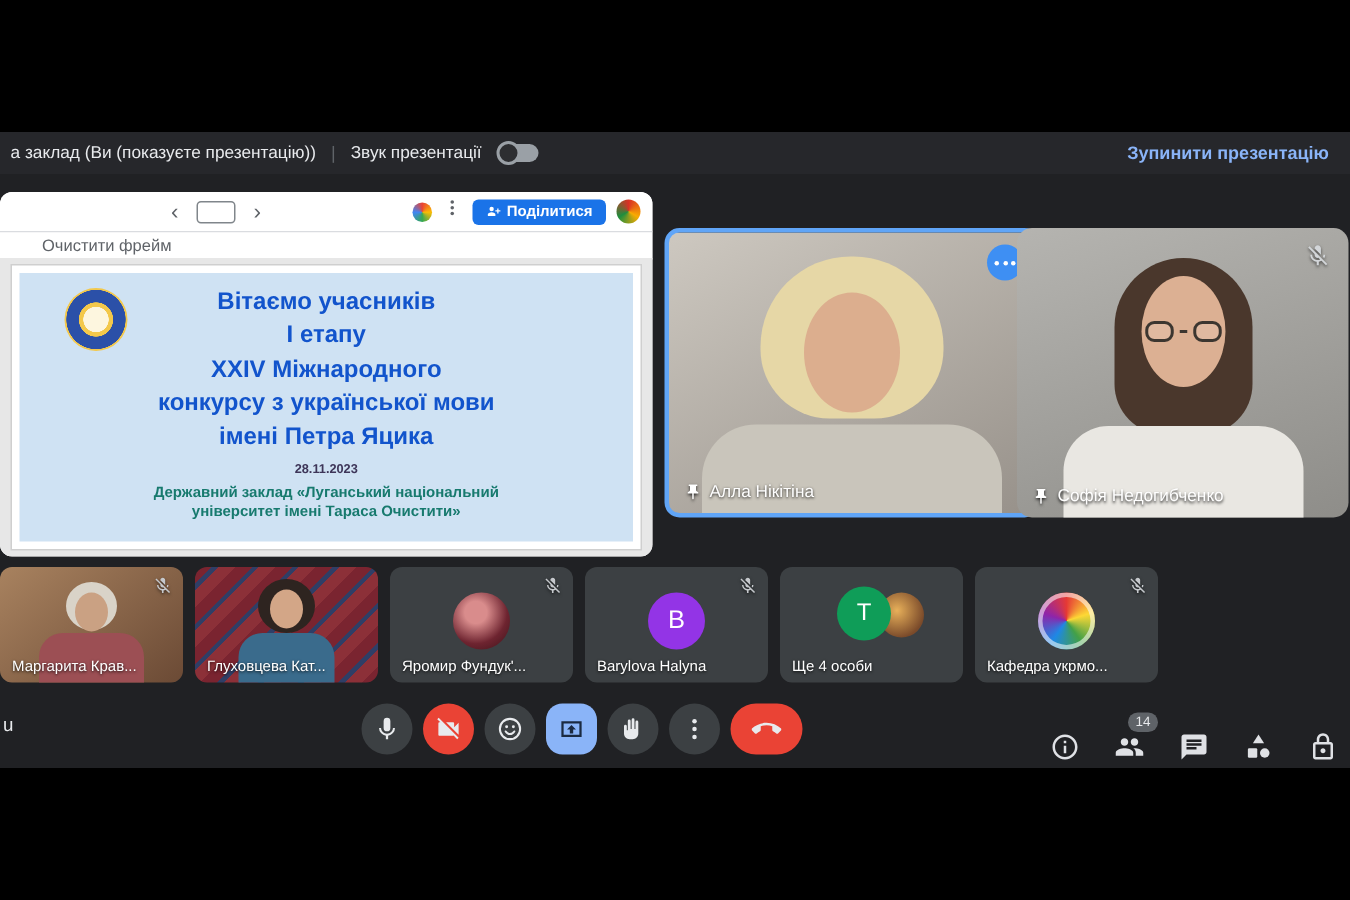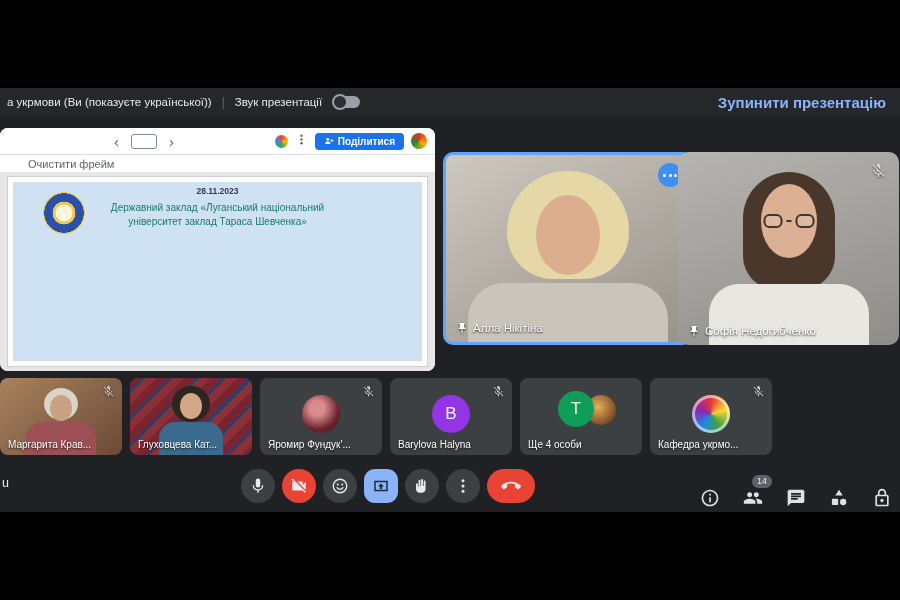--- a/index.html
+++ b/index.html
@@ -9,21 +9,21 @@
   .app-region{position:absolute;left:0;top:88px;width:900px;height:424px;background:#202124;}
   
   .top-bar{position:absolute;left:0;top:88px;width:900px;height:28px;background:#26272b;
            display:flex;align-items:center;z-index:5;}
   .tb-title{margin-left:7px;color:#e8eaed;font-size:11.5px;white-space:nowrap;}
   .tb-div{color:#5f6368;margin:0 10px;font-size:12px;}
   .tb-audio{color:#e8eaed;font-size:11.5px;}
   .toggle{position:relative;width:26px;height:12px;border-radius:7px;background:#9aa0a6;margin-left:12px;cursor:pointer;}
   .toggle .knob{position:absolute;left:-2px;top:-2px;width:16px;height:16px;border-radius:50%;
                 background:#2d2e31;border:2px solid #9aa0a6;box-sizing:border-box;}
-  .tb-stop{margin-left:auto;margin-right:14px;color:#8ab4f8;font-size:15px;font-weight:600;cursor:pointer;}
+  .tb-stop{margin-left:auto;margin-right:14px;color:#8ab4f8;font-size:12px;font-weight:600;cursor:pointer;}
   
   .pres-window{position:absolute;left:0;top:128px;width:435px;height:243px;background:#fff;
                border-radius:8px;overflow:hidden;z-index:2;}
   .pw-toolbar{height:26px;background:#fff;border-bottom:1px solid #dadce0;display:flex;align-items:center;}
   .pw-chev{color:#5f6368;font-size:15px;line-height:1;padding:0 6px;cursor:pointer;}
   .pw-framebox{width:24px;height:13px;border:1.5px solid #80868b;border-radius:3px;margin:0 6px;cursor:pointer;}
   .pw-right{margin-left:auto;display:flex;align-items:center;gap:7px;margin-right:8px;}
   .cast-dot{width:13px;height:13px;border-radius:50%;
             background:conic-gradient(#ea4335,#fbbc04,#34a853,#4285f4,#ea4335);cursor:pointer;}
   .pw-more svg{width:13px;height:13px;fill:#5f6368;}
@@ -37,21 +37,21 @@
   .slide-area{position:absolute;left:0;top:44px;right:0;bottom:0;background:#e7e7e7;}
   .slide{position:absolute;left:8px;top:5px;right:8px;bottom:5px;background:#fff;
          box-shadow:0 0 0 1px #cfcfcf;}
   .slide-inner{position:absolute;left:5px;top:5px;right:5px;bottom:5px;background:#cfe2f3;text-align:center;}
   .emblem{position:absolute;left:30px;top:10px;width:42px;height:42px;border-radius:50%;
           background:radial-gradient(circle,#fdf6df 0 28%,#f3c84b 29% 38%,#2b50a8 39% 66%,#f3c84b 67% 76%,#2b50a8 77% 100%);}
   .slide-title{padding-top:9px;}
   .slide-title div{color:#1254cc;font-weight:bold;font-size:16px;line-height:1.4;}
   .slide-date{margin-top:4px;color:#3d3558;font-weight:bold;font-size:8.5px;}
   .slide-inst{margin-top:5px;}
-  .slide-inst div{color:#177a6e;font-weight:normal;font-size:10px;line-height:1.35;}
+  .slide-inst div{color:#177a6e;font-weight:bold;font-size:10px;line-height:1.35;}
   
   .tile-main{position:absolute;top:152px;height:193px;border-radius:10px;overflow:hidden;
              box-sizing:border-box;cursor:pointer;}
   .tile-a{left:443px;width:250px;border:3px solid #60a5f7;
           background:linear-gradient(150deg,#cdc8c0,#97918a);}
   .tile-b{left:678px;width:221px;background:linear-gradient(160deg,#b5b4b0,#8e8d89);}
   .hair-a{position:absolute;left:50%;transform:translateX(-50%);top:16px;width:122px;height:108px;
           border-radius:60px 60px 46px 46px;background:#e6d7a6;}
   .face-a{position:absolute;left:50%;transform:translateX(-50%);top:40px;width:64px;height:80px;
           border-radius:50%;background:#dcae8e;}
@@ -121,21 +121,21 @@
   .badge{position:absolute;top:-13px;right:-9px;background:#5f6368;color:#e8eaed;font-size:9px;
          padding:1px 5px;border-radius:9px;line-height:1.2;}
 </style>
 </head>
 <body>
 
 <div id="stage">
   <div class="app-region"></div>
 
   <div class="top-bar">
-    <span class="tb-title">а укрмови (Ви (показуєте української))</span>
+    <span class="tb-title">а заклад (Ви (показуєте презентацію))</span>
     <span class="tb-div">|</span>
     <span class="tb-audio">Звук презентації</span>
     <span class="toggle">
         <span class="knob"></span>
       </span>
     <span class="tb-stop">Зупинити презентацію</span>
   </div>
 
   <div class="pres-window">
     <div class="pw-toolbar">
@@ -163,24 +163,31 @@
         <span class="pw-avatar"></span>
       </span>
     </div>
     <div class="pw-clearrow">
       <span class="pw-clear">Очистити фрейм</span>
     </div>
     <div class="slide-area">
       <div class="slide">
         <div class="slide-inner">
           <span class="emblem"></span>
+          <div class="slide-title">
+            <div>Вітаємо учасників</div>
+            <div>І етапу</div>
+            <div>XXIV Міжнародного</div>
+            <div>конкурсу з української мови</div>
+            <div>імені Петра Яцика</div>
+          </div>
           <div class="slide-date">28.11.2023</div>
           <div class="slide-inst">
             <div>Державний заклад «Луганський національний</div>
-            <div>університет заклад Тараса Шевченка»</div>
+            <div>університет імені Тараса Очистити»</div>
           </div>
         </div>
       </div>
     </div>
   </div>
 
   <div class="tile-main tile-a">
     <div class="hair-a"></div>
     <div class="face-a"></div>
     <div class="body-a"></div>

